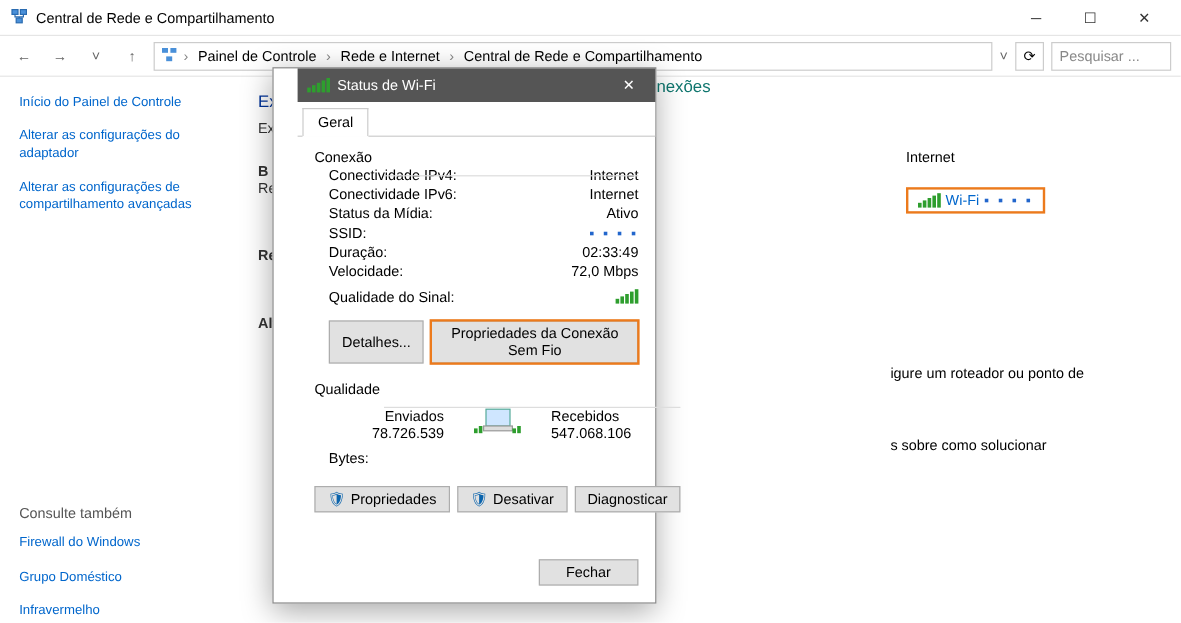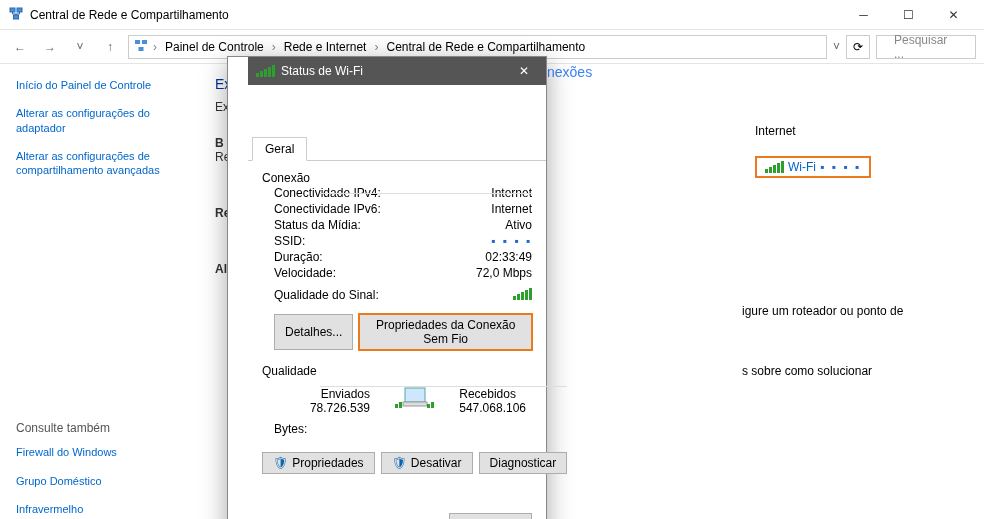--- a/index.html
+++ b/index.html
@@ -12,21 +12,21 @@
 .win-controls { display: flex; gap: 0; }
 .win-btn { width: 45px; height: 28px; display: flex; align-items: center; justify-content: center; color: #333; }
 
 
 .addressbar { height: 34px; display: flex; align-items: center; padding: 0 8px; gap: 6px; border-bottom: 1px solid #e5e5e5; }
 .nav-btn { width: 24px; height: 24px; display: flex; align-items: center; justify-content: center; color: #666; }
 .breadcrumb { flex: 1; height: 24px; border: 1px solid #ccc; display: flex; align-items: center; padding: 0 4px; gap: 4px; font-size: 12px; }
 .breadcrumb .sep { color: #888; }
 .breadcrumb .crumb { padding: 2px 4px; }
 .refresh-btn { width: 24px; height: 24px; border: 1px solid #ccc; display: flex; align-items: center; justify-content: center; }
-.search-box { width: 100px; height: 24px; border: 1px solid #ccc; padding: 0 17px; color: #888; font-size: 12px; display: flex; align-items: center; }
+.search-box { width: 100px; height: 24px; border: 1px solid #ccc; padding: 0 6px; color: #888; font-size: 12px; display: flex; align-items: center; }
 
 
 .body { display: flex; height: calc(519px - 64px); }
 .sidebar { width: 195px; padding: 14px 16px; }
 .sidebar a { display: block; color: #0066cc; text-decoration: none; font-size: 11px; margin-bottom: 14px; line-height: 1.3; }
 .sidebar .spacer { height: 230px; }
 .content { flex: 1; padding: 12px 20px; position: relative; }
 .content h2 { color: #003399; font-weight: normal; font-size: 14px; margin-bottom: 8px; }
 .content .sub { font-size: 12px; margin-bottom: 14px; }
 .sect-label { color: #003399; font-size: 12px; font-weight: bold; margin-bottom: 4px; }
@@ -36,21 +36,21 @@
 .wifi-link { border: 2px solid #ec7a1c; padding: 2px 8px; display: inline-flex; align-items: center; gap: 4px; margin-top: 12px; }
 .wifi-link a { color: #0066cc; text-decoration: none; font-size: 12px; }
 .eth-row { margin-top: 40px; }
 .eth-row a { color: #0066cc; text-decoration: none; font-size: 12px; }
 
 
 .dialog { position: absolute; left: 227px; top: 56px; width: 320px; background: #fff; border: 1px solid #888; box-shadow: 0 6px 24px rgba(0,0,0,0.35); z-index: 10; padding-left: 20px; }
 .dlg-title { height: 28px; background: #555; color: #fff; display: flex; align-items: center; padding: 0 8px; font-size: 12px; }
 .dlg-title .t { flex: 1; }
 .dlg-close { width: 28px; height: 28px; display: flex; align-items: center; justify-content: center; color: #fff; }
-.tabs { display: flex; border-bottom: 1px solid #ccc; padding: 4px 4px 0 4px; background: #fff; margin-top: 47px; }
+.tabs { display: flex; border-bottom: 1px solid #ccc; padding: 4px 4px 0 4px; background: #fff; }
 .tab { padding: 4px 12px; border: 1px solid #ccc; border-bottom: 1px solid #fff; background: #fff; font-size: 12px; position: relative; top: 1px; }
 .dlg-body { padding: 10px 14px 14px 14px; }
 fieldset { border: none; position: relative; margin-bottom: 10px; }
 fieldset legend { font-size: 12px; padding-right: 6px; }
 fieldset::after { content: ""; position: absolute; left: 58px; right: 0; top: 8px; height: 1px; background: #ddd; }
 .kv { display: flex; justify-content: space-between; font-size: 12px; padding: 1px 0 1px 12px; }
 .kv .v { text-align: right; }
 .btn-row { display: flex; gap: 6px; margin: 10px 0 4px 12px; }
 .btn { border: 1px solid #adadad; background: #e1e1e1; font-size: 12px; padding: 3px 10px; display: inline-flex; align-items: center; gap: 4px; }
 .btn.highlight { outline: 2px solid #ec7a1c; outline-offset: -1px; }
@@ -150,21 +150,21 @@
           <text x="15" y="9" font-size="9" fill="#fff">+</text>
         </svg>
     </div>
     <div style="margin-top:28px;margin-left:18px;">
       <svg width="26" height="22">
           <rect x="2" y="4" width="14" height="10" fill="#cfe6ff" stroke="#5a9"></rect>
           <rect x="14" y="10" width="10" height="8" fill="#ddd" stroke="#999"></rect>
         </svg>
     </div>
 
-    <div style="position:absolute;left:352px;top:0;color:#3b82f6;font-size:14px;">nexões</div>
+    <div style="position:absolute;left:352px;top:0;color:#0f766e;font-size:14px;">nexões</div>
 
     <div class="netcol">
       <div class="hdr">Internet</div>
       <div class="wifi-link">
         <span class="sig">
             <i></i>
             <i></i>
             <i></i>
             <i></i>
             <i></i>

